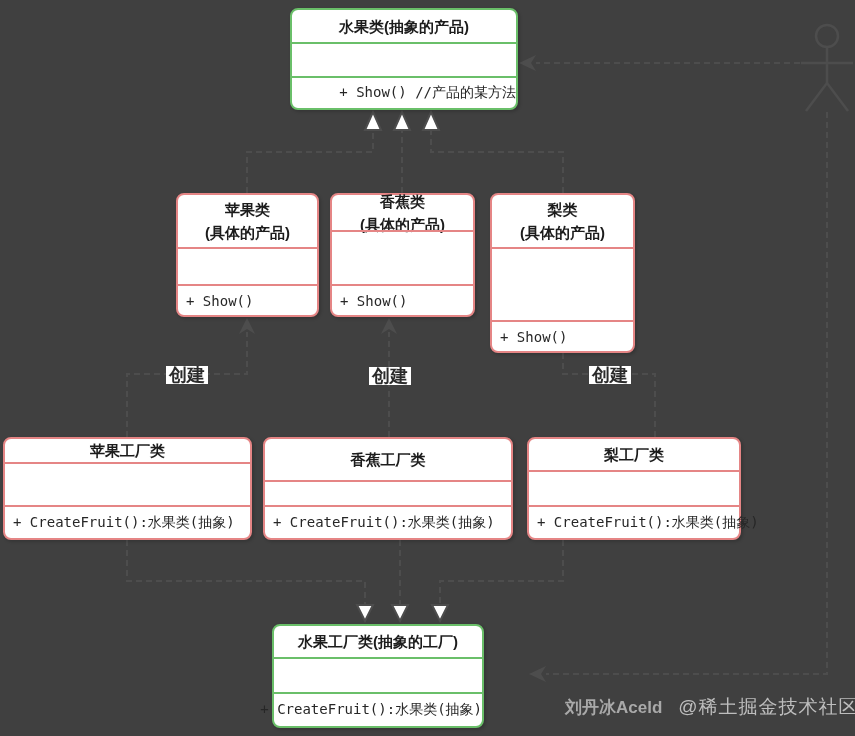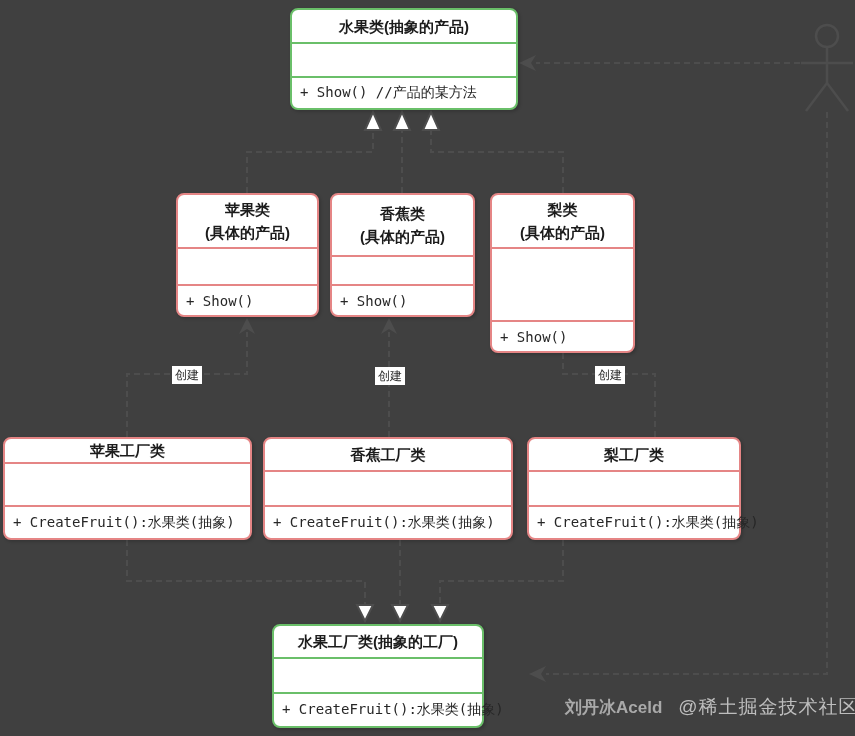--- a/index.html
+++ b/index.html
@@ -23,33 +23,33 @@
     position:absolute;z-index:2;background:#ffffff;box-sizing:border-box;
     border:2px solid var(--red);border-radius:8px;
     display:flex;flex-direction:column;
     box-shadow:1.5px 1.5px 3px rgba(0,0,0,.16);
   }
   .uml-box.abstract{border-color:var(--green);}
   .uml-box.concrete{border-color:var(--red);justify-content:center;}
   .sec{box-sizing:border-box;flex:0 0 auto;}
   .sec.attrs{flex:1 1 auto;}
   .uml-box .sec + .sec{border-top:2px solid var(--red);}
-  .uml-box.abstract .sec + .sec{border-top-color:var(--green);}
+  .uml-box.abstract .sec + .sec{border-top-color:var(--green);justify-content:flex-end;}
   .sec.title{
     display:flex;flex-direction:column;justify-content:center;align-items:center;
     font-weight:bold;font-size:15px;line-height:23px;color:var(--title-text);
   }
   .sec.methods{
     display:flex;align-items:center;padding-left:8px;
     font-family:"DejaVu Sans Mono",monospace;font-size:14px;color:#262626;
     white-space:nowrap;
   }
   .edge-label{
     position:absolute;z-index:3;transform:translate(-50%,-50%);
-    background:#ffffff;padding:0 3px;font-size:12px;color:#2b2b2b;line-height:18px;
+    background:#ffffff;padding:0 3px;font-size:18px;color:#2b2b2b;line-height:18px;font-weight:bold;
   }
   .watermark{
     position:absolute;z-index:3;left:565px;top:694px;
     display:flex;align-items:baseline;gap:16px;white-space:nowrap;
   }
   .wm-author{font-size:17px;font-weight:bold;color:#a9a9a9;}
   .wm-community{font-size:19px;font-weight:normal;color:#bdbdbd;letter-spacing:1px;}
 </style>
 </head>
 <body>
@@ -115,21 +115,21 @@
       <span>苹果类</span>
       <span>(具体的产品)</span>
     </div>
     <div class="sec attrs"></div>
     <div class="sec methods" style="height:31px">
       <span>+ Show()</span>
     </div>
   </div>
 
   <div class="uml-box concrete" style="left:330px;top:193px;width:145px;height:124px">
-    <div class="sec title" style="height:60px">
+    <div class="sec title" style="height:35px">
       <span>香蕉类</span>
       <span>(具体的产品)</span>
     </div>
     <div class="sec attrs"></div>
     <div class="sec methods" style="height:31px">
       <span>+ Show()</span>
     </div>
   </div>
 
   <div class="uml-box concrete" style="left:490px;top:193px;width:145px;height:160px">
@@ -147,21 +147,21 @@
     <div class="sec title" style="height:23px">
       <span>苹果工厂类</span>
     </div>
     <div class="sec attrs"></div>
     <div class="sec methods" style="height:33px">
       <span>+ CreateFruit():水果类(抽象)</span>
     </div>
   </div>
 
   <div class="uml-box concrete" style="left:263px;top:437px;width:250px;height:103px">
-    <div class="sec title" style="height:31px">
+    <div class="sec title" style="height:41px">
       <span>香蕉工厂类</span>
     </div>
     <div class="sec attrs"></div>
     <div class="sec methods" style="height:33px">
       <span>+ CreateFruit():水果类(抽象)</span>
     </div>
   </div>
 
   <div class="uml-box concrete" style="left:527px;top:437px;width:214px;height:103px">
     <div class="sec title" style="height:31px">

